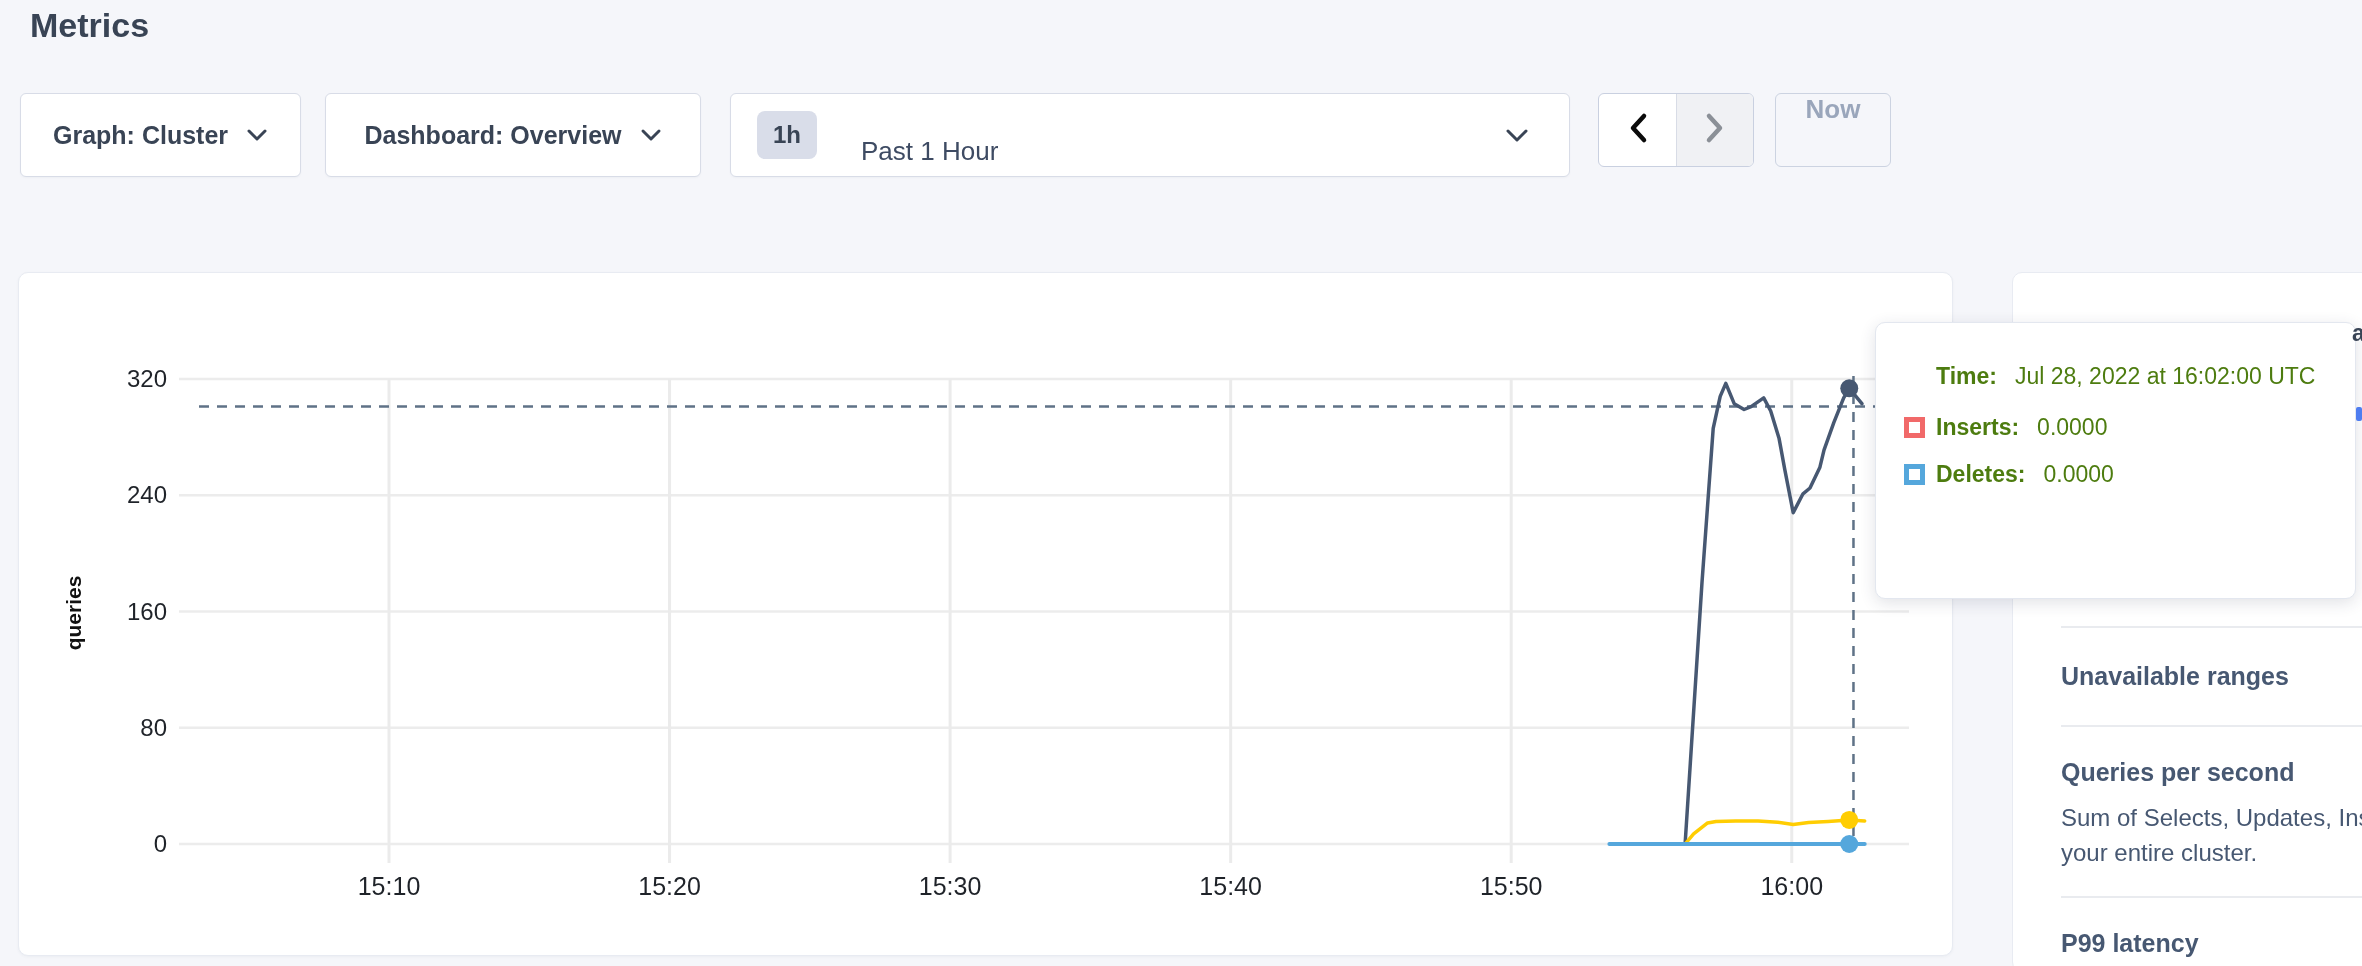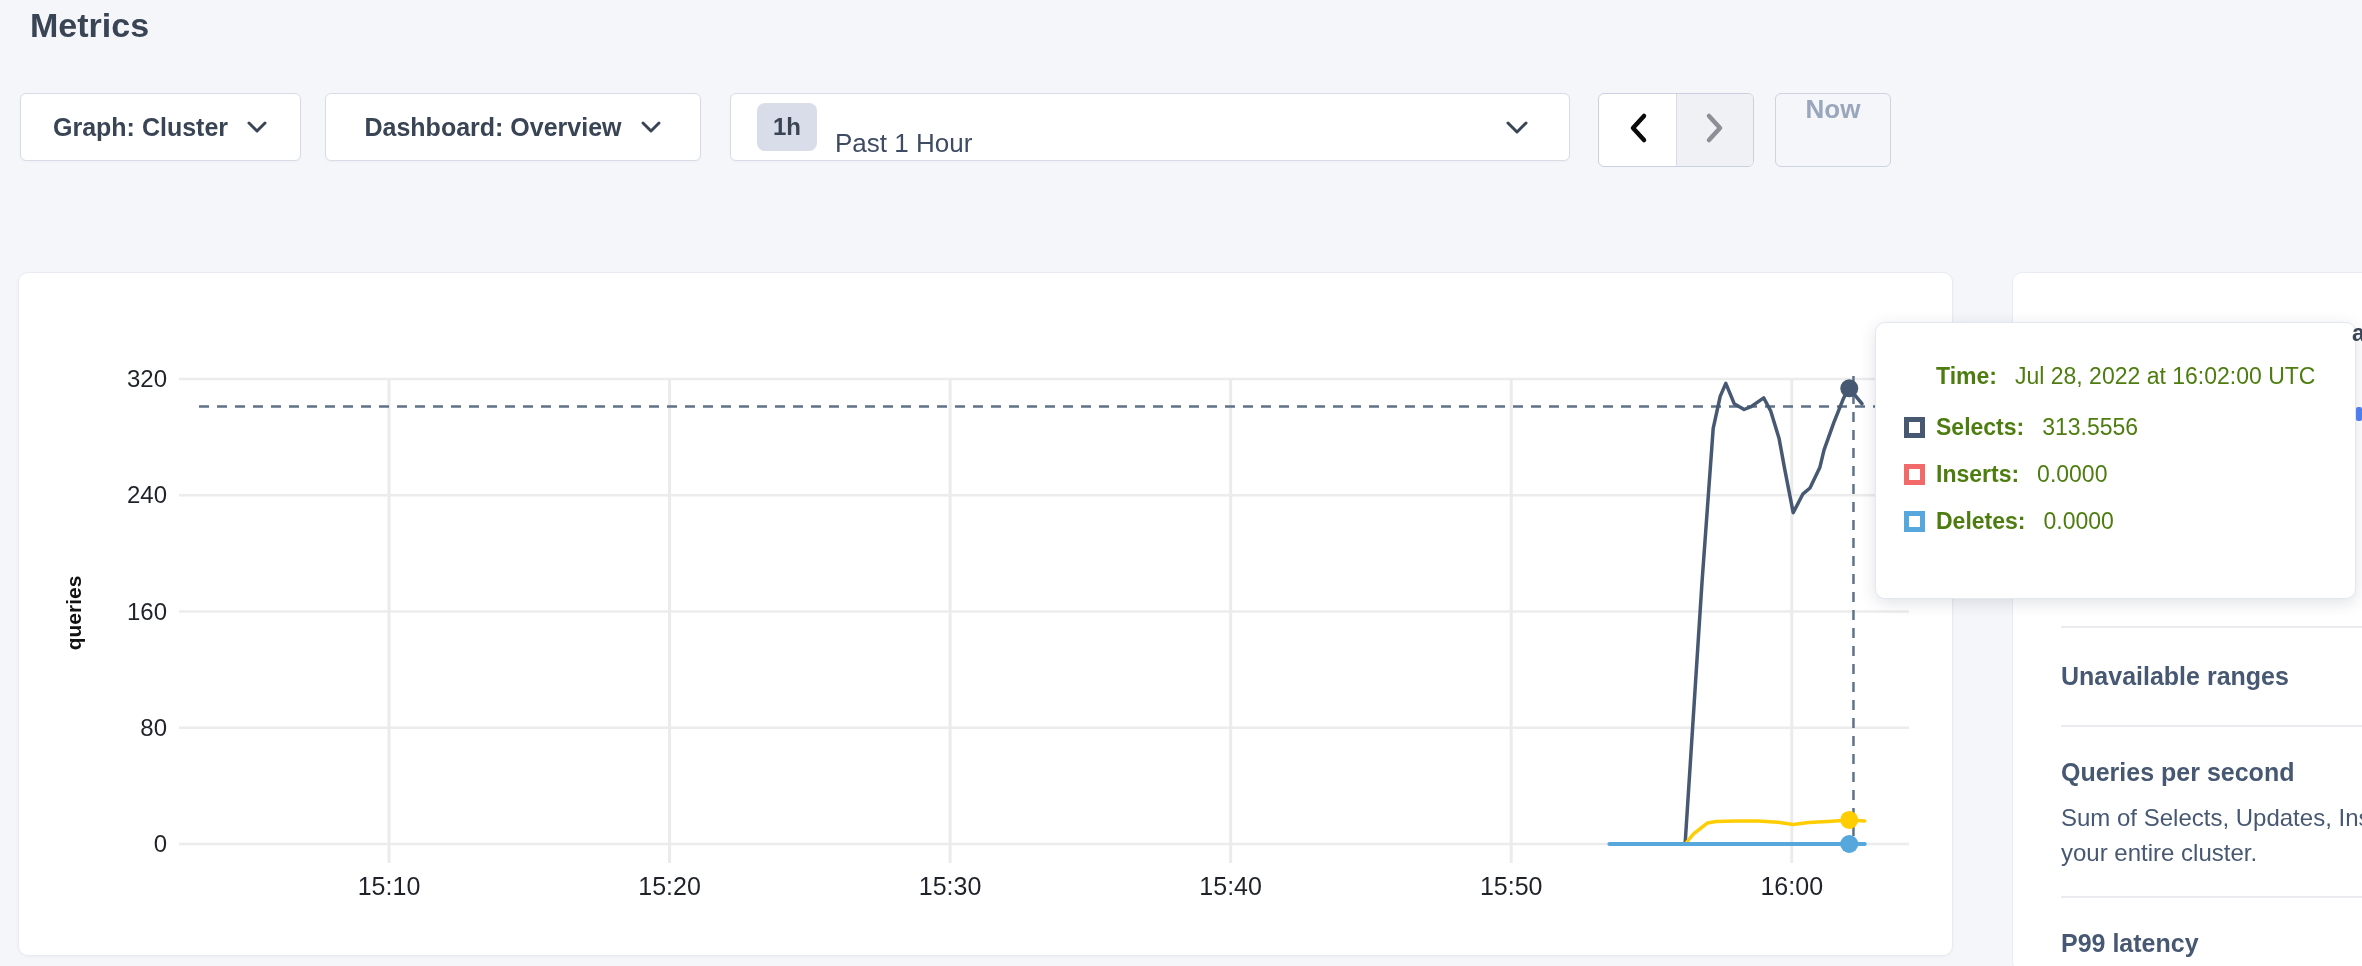--- a/index.html
+++ b/index.html
@@ -4,29 +4,29 @@
 <style>
   * { margin:0; padding:0; box-sizing:border-box; }
   html,body { width:2362px; height:966px; overflow:hidden;
     font-family:"Liberation Sans", sans-serif; background:#f5f6fa; }
   .abs { position:absolute; }
 
   
   #page-title { left:30px; top:6px; font-size:34px; font-weight:600; color:#394455; }
 
   
-  .tb-btn { top:93px; height:68px; background:#fff; border:1px solid #d8dce7;
+  .tb-btn { top:93px; height:84px; background:#fff; border:1px solid #d8dce7;
     border-radius:6px; display:flex; align-items:center; justify-content:center;
     gap:18px; font-size:25px; font-weight:700; color:#394455;
     box-shadow:0 1px 2px rgba(60,70,100,.04); cursor:pointer; }
   #graph-dd { left:20px; width:281px; }
   #dash-dd { left:325px; width:376px; }
   #time-sel { left:730px; width:840px; justify-content:flex-start; padding:0 40px 0 26px; font-weight:400; }
   #time-sel .badge { background:#d9dde9; border-radius:8px; font-weight:700; font-size:24px;
-    color:#394455; padding:10px 16px; }
+    color:#394455; padding:10px 16px; margin-right:26px; }
   #time-sel .lbl { font-size:26px; color:#3e4b63;margin-top:32px; }
   #time-sel .chev { margin-left:auto; }
   .chev svg { display:block; }
 
   #arrow-group { left:1598px; top:93px; width:156px; height:74px; border:1px solid #c9d0e0;
     border-radius:6px; overflow:hidden; display:flex; background:#fff; }
   .arrow-cell { width:50%; height:100%; display:flex; align-items:center; justify-content:center; cursor:pointer; }
   #arrow-next { background:#f0f1f4; border-left:1px solid #d8dce6; cursor:default; }
   #now-btn { left:1775px; top:93px; width:116px; height:74px; border:1px solid #ccd3e1;
     border-radius:6px; background:transparent; display:flex; align-items:flex-start; justify-content:center;
@@ -151,25 +151,20 @@
       <circle cx="1830.2627499999999" cy="571" r="9" fill="#55a7dc"></circle>
     </svg>
 </div>
 
 <div id="tooltip" class="abs">
   <div class="tt-row first">
     <span class="tt-label">Time:</span>
     <span class="tt-value">Jul 28, 2022 at 16:02:00 UTC</span>
   </div>
   <div class="tt-row">
-    <span class="tt-swatch" style="border-color: rgb(71, 88, 114);"></span>
-    <span class="tt-label">Selects:</span>
-    <span class="tt-value">313.5556</span>
-  </div>
-  <div class="tt-row">
     <span class="tt-swatch" style="border-color: rgb(241, 105, 105);"></span>
     <span class="tt-label">Inserts:</span>
     <span class="tt-value">0.0000</span>
   </div>
   <div class="tt-row">
     <span class="tt-swatch" style="border-color: rgb(85, 167, 220);"></span>
     <span class="tt-label">Deletes:</span>
     <span class="tt-value">0.0000</span>
   </div>
 </div>

